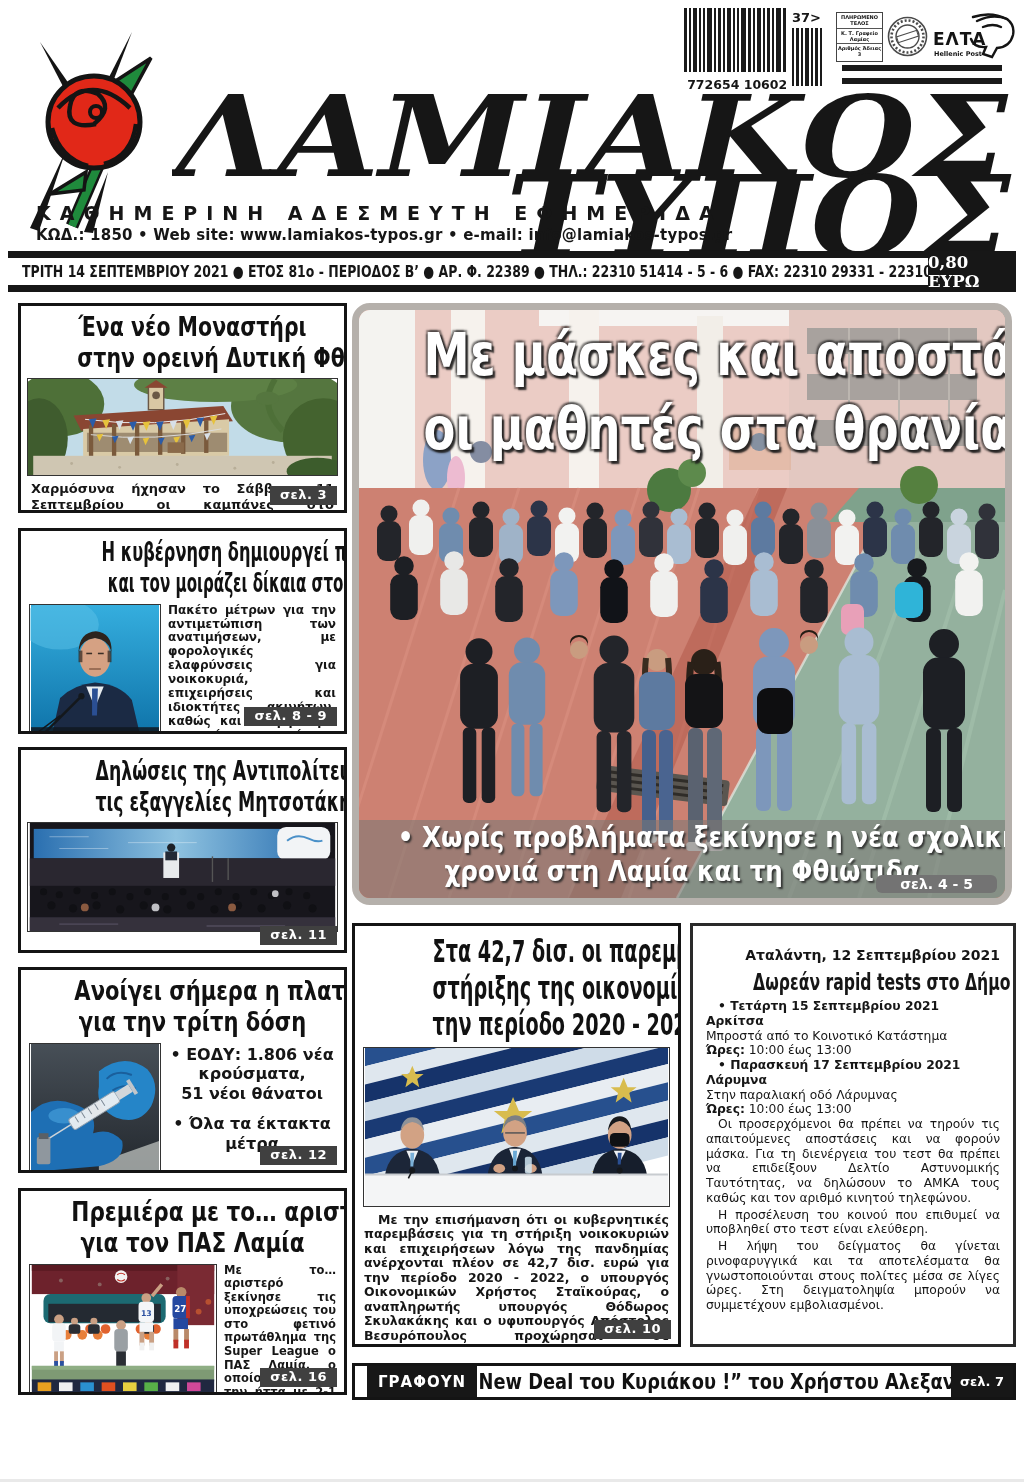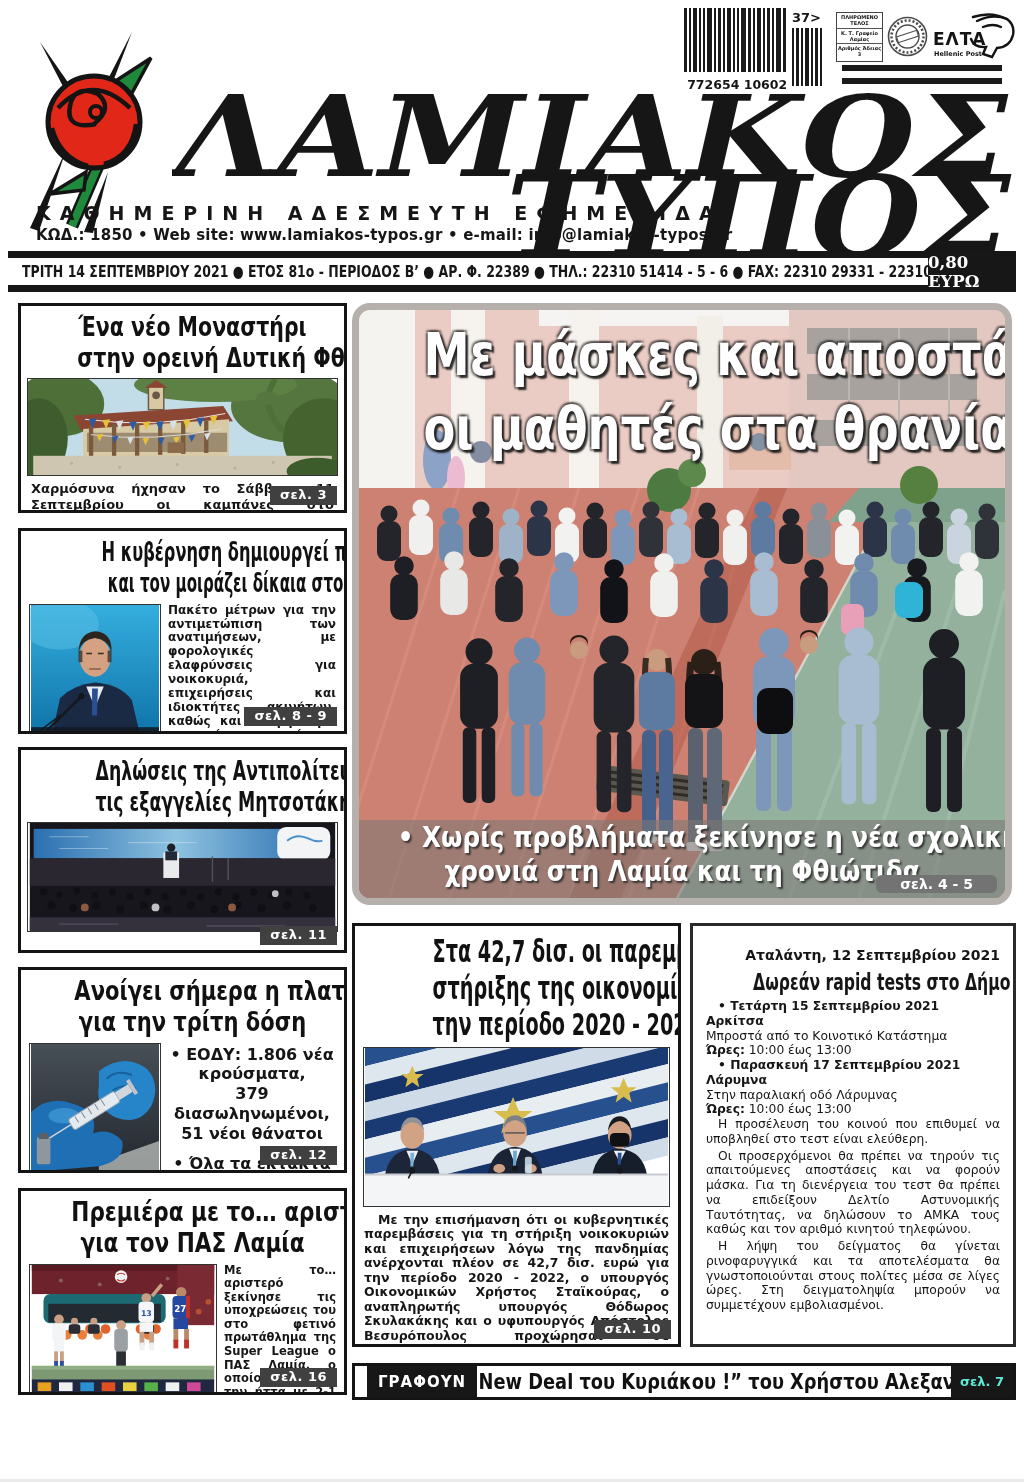--- a/index.html
+++ b/index.html
@@ -100,21 +100,21 @@
   .lok-line b{font-weight:700;}
 
   
   #banner{left:352px;top:1363px;width:664px;height:37px;border:3px solid #141414;
           display:flex;align-items:stretch;background:#fff;padding-left:12px;}
   #banner .blabel{background:#171717;color:#fff;display:flex;align-items:center;
                   padding:0 11px;font-weight:700;font-size:15px;letter-spacing:1px;}
   #banner .bhead{flex:1;display:flex;align-items:center;justify-content:center;
                  font-weight:700;font-size:22px;color:#111;overflow:hidden;}
   #banner .bhead span{white-space:nowrap;transform:scaleX(.81);transform-origin:50% 50%;}
-  #banner .bptag{background:#171717;color:#5eead4;display:flex;align-items:center;
+  #banner .bptag{background:#171717;color:#ffffff;display:flex;align-items:center;
                  padding:0 9px;font-weight:700;font-size:13px;}
   #page-edge{left:0;top:1479px;width:1024px;height:3px;background:#e9e9e9;}
 </style>
 </head>
 <body>
 
 <div class="page">
 
   <svg id="rose-logo" class="abs" viewBox="0 0 158 210">
     <path d="M26,18 L80,96 L70,103 Z" fill="#141414"></path>
@@ -430,21 +430,20 @@
           <rect x="110" y="60" width="4" height="17" fill="#c2c6ca"></rect>
           <line x1="38" y1="68" x2="4" y2="68" stroke="#cfd4d8" stroke-width="1.6"></line>
         </g>
         <rect x="6" y="96" width="14" height="28" rx="2" fill="#8f979e"></rect>
         <rect x="8" y="92" width="10" height="6" fill="#5a6066"></rect>
       </svg>
       <div style="flex:1">
         <div class="bul" style="margin-top:2px">
           <div>• ΕΟΔΥ: 1.806 νέα</div>
           <div>κρούσματα,</div>
-          <div>379 διασωληνωμένοι,</div>
           <div>51 νέοι θάνατοι</div>
         </div>
         <div class="bul" style="margin-top:10px">
           <div>• Όλα τα έκτακτα μέτρα</div>
 
         </div>
       </div>
     </div>
     <div class="ptag">σελ. 12</div>
   </div>
@@ -778,22 +777,22 @@
       </div>
     <div class="lok-body">
       <div class="lok-day">•   Τετάρτη 15 Σεπτεμβρίου 2021</div>
       <div class="lok-area">Αρκίτσα</div>
       <div class="lok-line">Μπροστά από το Κοινοτικό Κατάστημα</div>
       <div class="lok-line"><b>Ώρες:</b><span> 10:00 έως 13:00</span></div>
       <div class="lok-day">•   Παρασκευή 17 Σεπτεμβρίου 2021</div>
       <div class="lok-area">Λάρυμνα</div>
       <div class="lok-line">Στην παραλιακή οδό Λάρυμνας</div>
       <div class="lok-line"><b>Ώρες:</b><span> 10:00 έως 13:00</span></div>
+      <p class="lok-p">Οι προσερχόμενοι θα πρέπει να τηρούν τις απαιτούμενες αποστάσεις και να φορούν μάσκα. Για τη διενέργεια του τεστ θα πρέπει να επιδείξουν Δελτίο Αστυνομικής Ταυτότητας, να δηλώσουν το ΑΜΚΑ τους καθώς και τον αριθμό κινητού τηλεφώνου.</p>
       <p class="lok-p">Η προσέλευση του κοινού που επιθυμεί να υποβληθεί στο τεστ είναι ελεύθερη.</p>
-      <p class="lok-p">Οι προσερχόμενοι θα πρέπει να τηρούν τις απαιτούμενες αποστάσεις και να φορούν μάσκα. Για τη διενέργεια του τεστ θα πρέπει να επιδείξουν Δελτίο Αστυνομικής Ταυτότητας, να δηλώσουν το ΑΜΚΑ τους καθώς και τον αριθμό κινητού τηλεφώνου.</p>
       <p class="lok-p">Η λήψη του δείγματος θα γίνεται ρινοφαρυγγικά και τα αποτελέσματα θα γνωστοποιούνται στους πολίτες μέσα σε λίγες ώρες. Στη δειγματοληψία μπορούν να συμμετέχουν εμβολιασμένοι.</p>
     </div>
   </div>
 
   <div id="banner" class="abs">
     <div class="blabel">ΓΡΑΦΟΥΝ</div>
     <div class="bhead">
         <span>“Το New Deal του Κυριάκου !”  του Χρήστου Αλεξανδρή</span>
       </div>
     <div class="bptag">σελ. 7</div>

